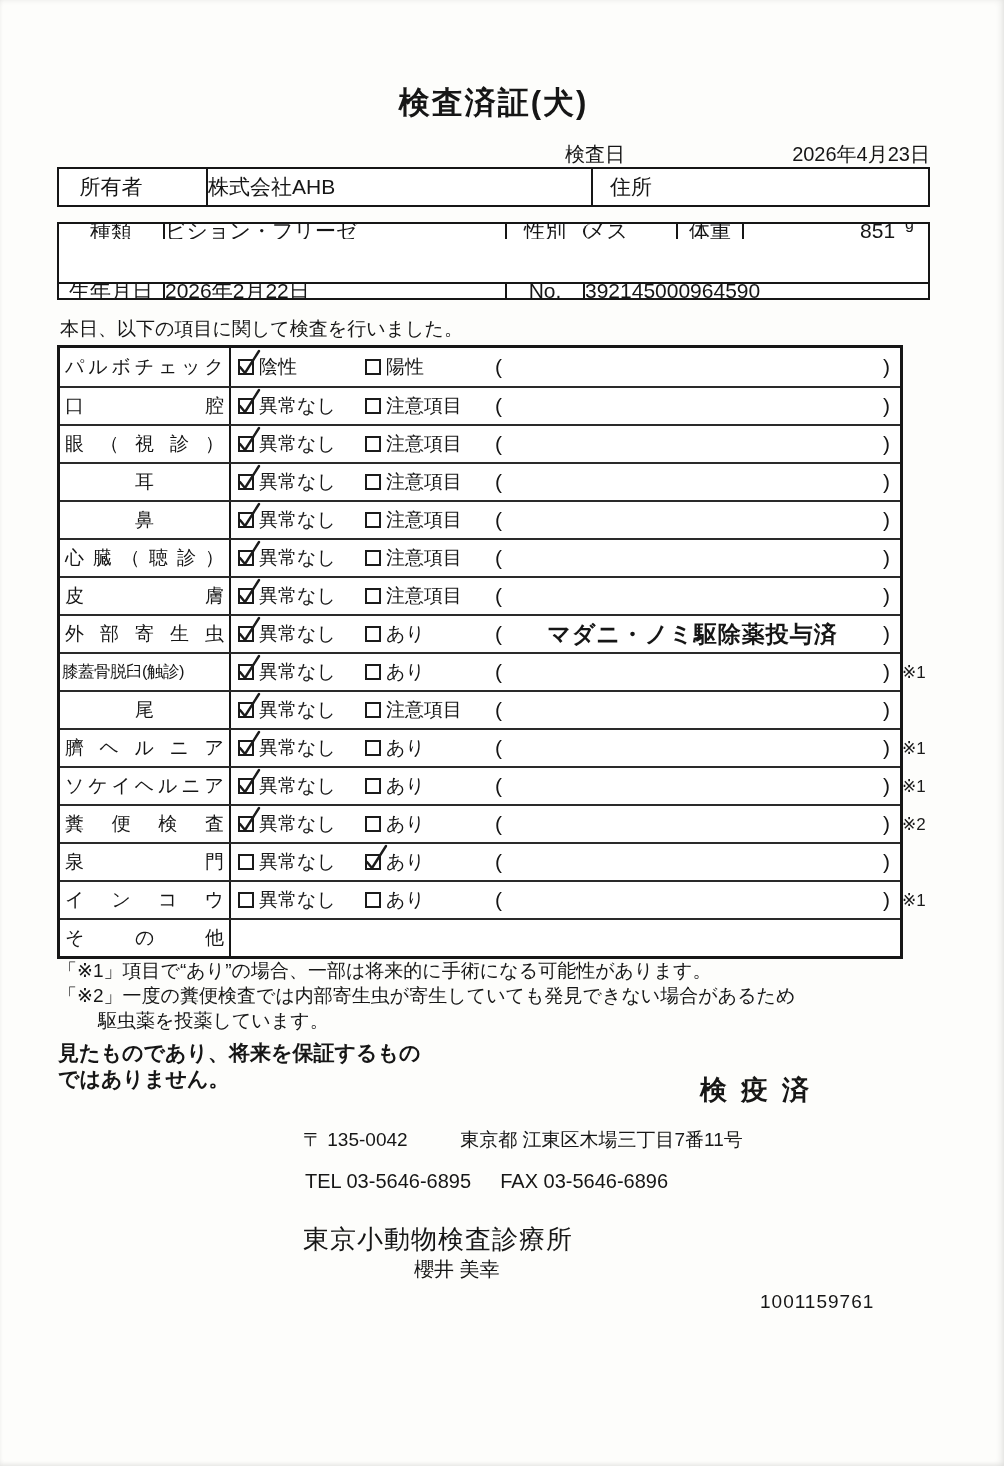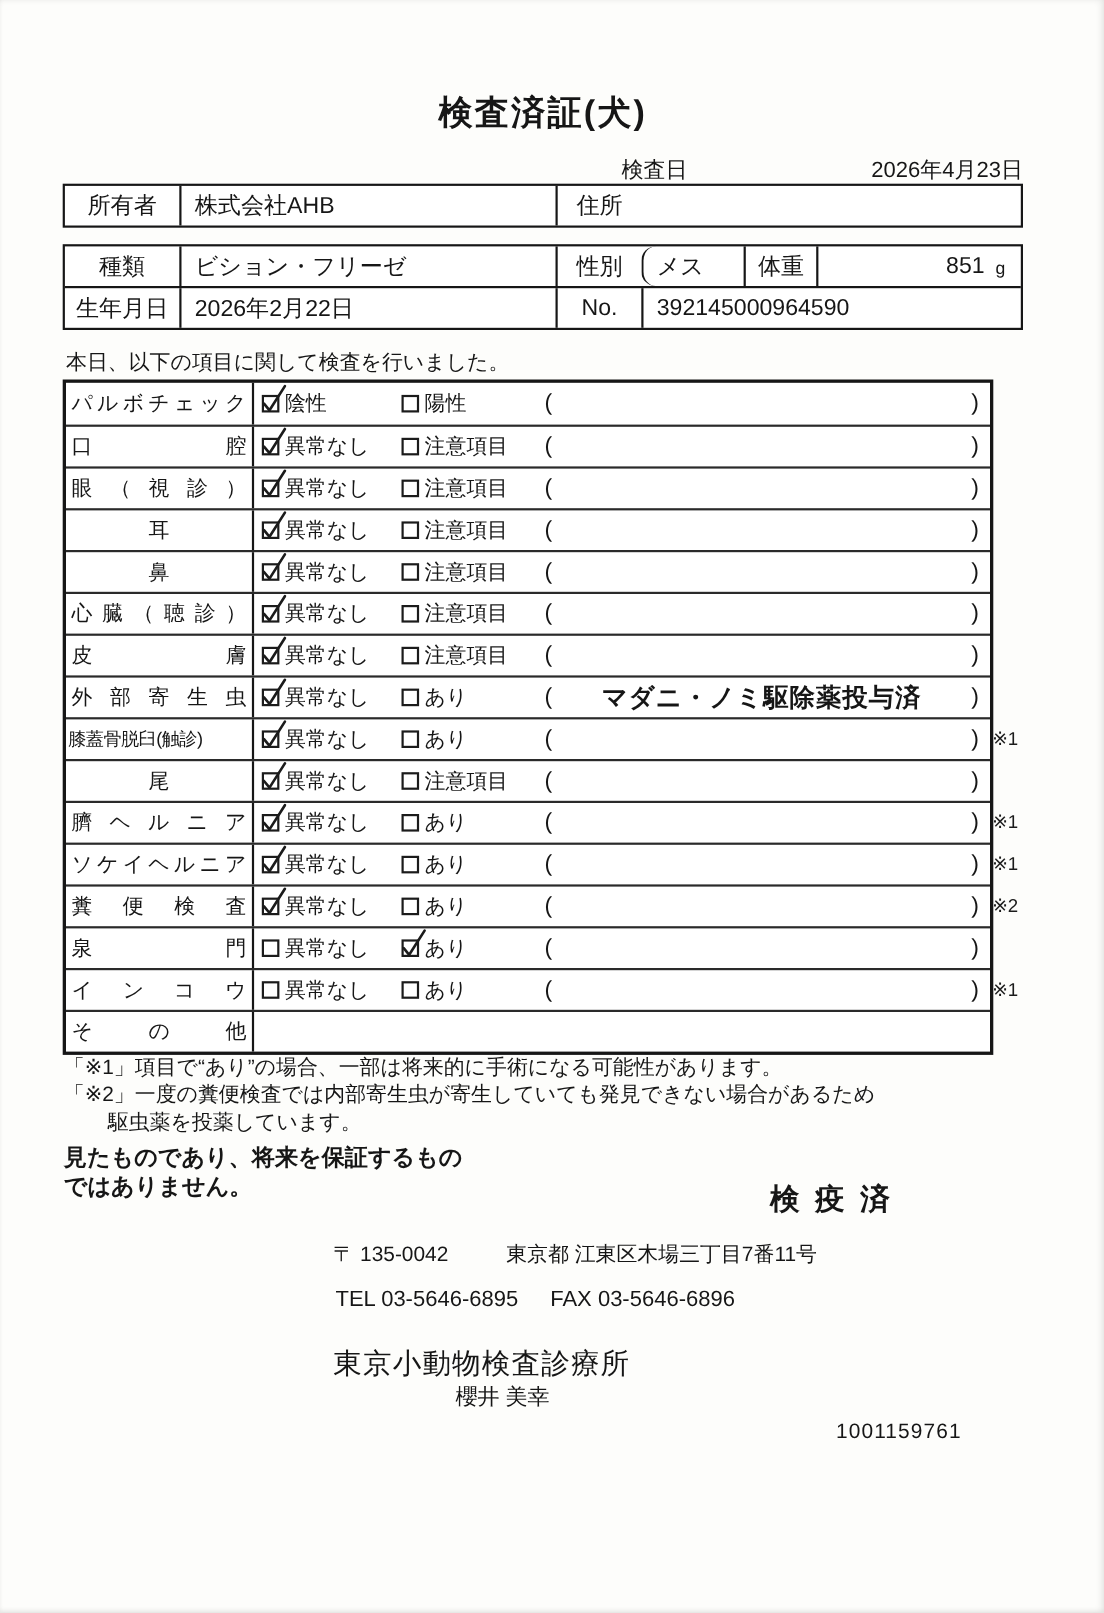--- a/index.html
+++ b/index.html
@@ -13,29 +13,29 @@
 
   
   .title {
     position:absolute; top:82px; left:57px; width:873px;
     text-align:center; font-size:31px; font-weight:700; letter-spacing:2px;
   }
   .dateline-label { position:absolute; top:141px; left:565px; font-size:20px; }
   .dateline-value { position:absolute; top:141px; right:74px; font-size:20px; }
 
   
-  .ibox { position:absolute; left:57px; width:873px; border:2px solid #161616; background:#fff; }
+  .ibox { position:absolute; left:57px; width:873px; border:2px solid #161616; background:#fff;gap:43px; }
   .ibox1 { top:167px; height:40px; display:flex; }
   .ibox2 { top:222px; height:78px; display:flex; flex-direction:column; }
   .irow  { display:flex; flex:1; min-height:0; }
   .irow + .irow { border-top:2px solid #161616; }
   .icell { display:flex; align-items:center; border-left:2px solid #161616; overflow:hidden; }
   .icell:first-child { border-left:none; }
   .ilabel { justify-content:center; font-size:21px; flex:0 0 auto; }
-  .ival  { padding-left:12px; font-size:21px; font-weight:500; flex:1; white-space:nowrap; }
+  .ival  { font-size:21px; font-weight:500; flex:1; white-space:nowrap; }
   .w106 { flex:0 0 104px; } .w342 { flex:0 0 342px; } .w78 { flex:0 0 78px; }
   .w93  { flex:0 0 93px;border-radius:13px; }  .w66  { flex:0 0 66px; }
   .weight-cell { justify-content:flex-end; padding-right:14px; gap:10px; }
   .weight-unit { font-size:16px; align-self:flex-end; padding-bottom:6px; }
 
   .intro { position:absolute; top:316px; left:60px; font-size:19px; }
 
   
   .ctable {
     position:absolute; top:345px; left:57px; width:846px;

